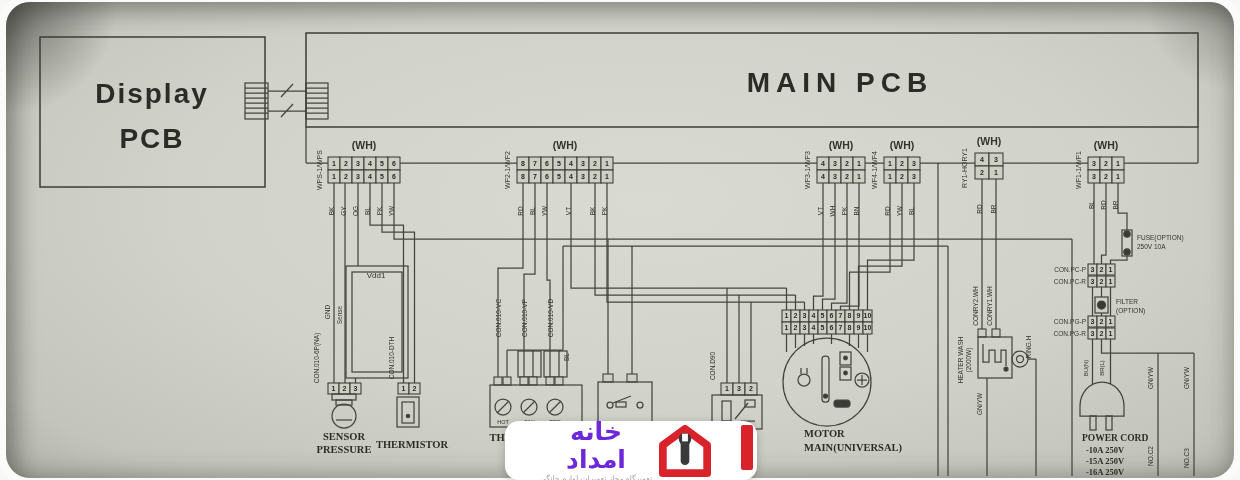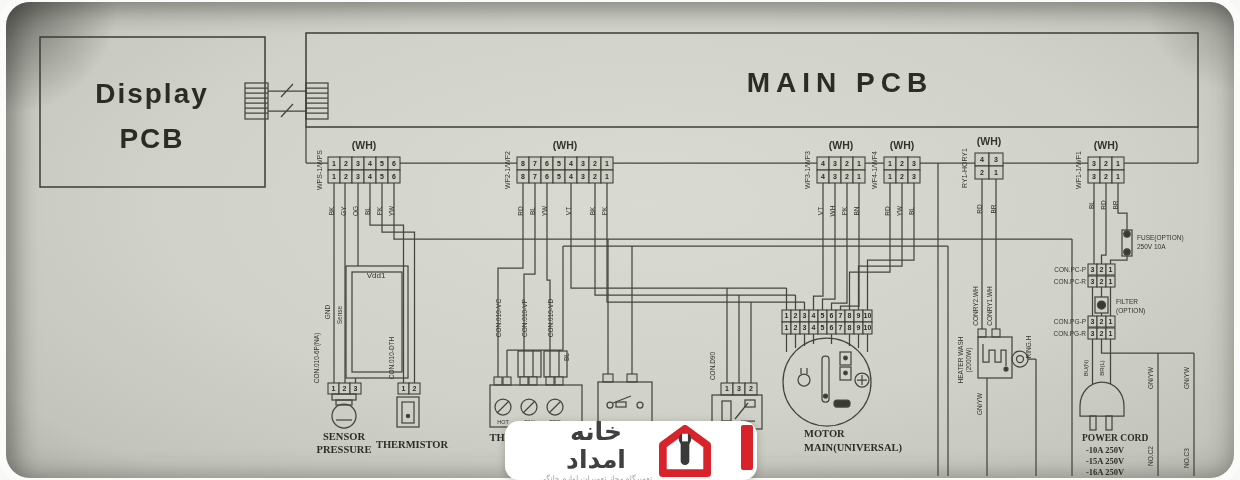--- a/index.html
+++ b/index.html
@@ -22,21 +22,21 @@
   .vt{font-size:6.5px;text-anchor:middle;}
   .cl{font-family:"Liberation Serif",serif;font-weight:bold;font-size:10.5px;fill:#2d2d27;text-anchor:middle;}
   .clL{text-anchor:start;}
   .sm{font-size:6.5px;text-anchor:start;}
   .smE{font-size:6.5px;text-anchor:end;}
   .tag{font-size:5.5px;text-anchor:middle;}
   .dark{fill:#3a3a34;}
   .wm{position:absolute;left:505px;top:421px;width:252px;height:59px;background:#ffffff;border-radius:14px;
     box-shadow:0 2px 8px rgba(0,0,0,.22);display:flex;align-items:center;z-index:5;}
   .wm-text{width:118px;margin-left:32px;text-align:center;direction:rtl;font-family:"DejaVu Sans",sans-serif;}
-  .wm-title{font-size:25px;font-weight:bold;color:#404040;line-height:1.1;}
+  .wm-title{font-size:25px;font-weight:bold;color:#6d28d9;line-height:1.1;}
   .wm-sub{font-size:7.5px;color:#9ba1a7;margin-top:1px;white-space:nowrap;}
   .wm-logo{width:52px;height:52px;margin-left:4px;}
   .wm-ribbon{position:absolute;right:4px;top:4px;width:12px;height:45px;background:#d8232a;border-radius:2px;}
 </style>
 </head>
 <body>
 
 <div class="photo"></div>
 
 <svg class="schem" width="1240" height="480" viewBox="0 0 1240 480">

